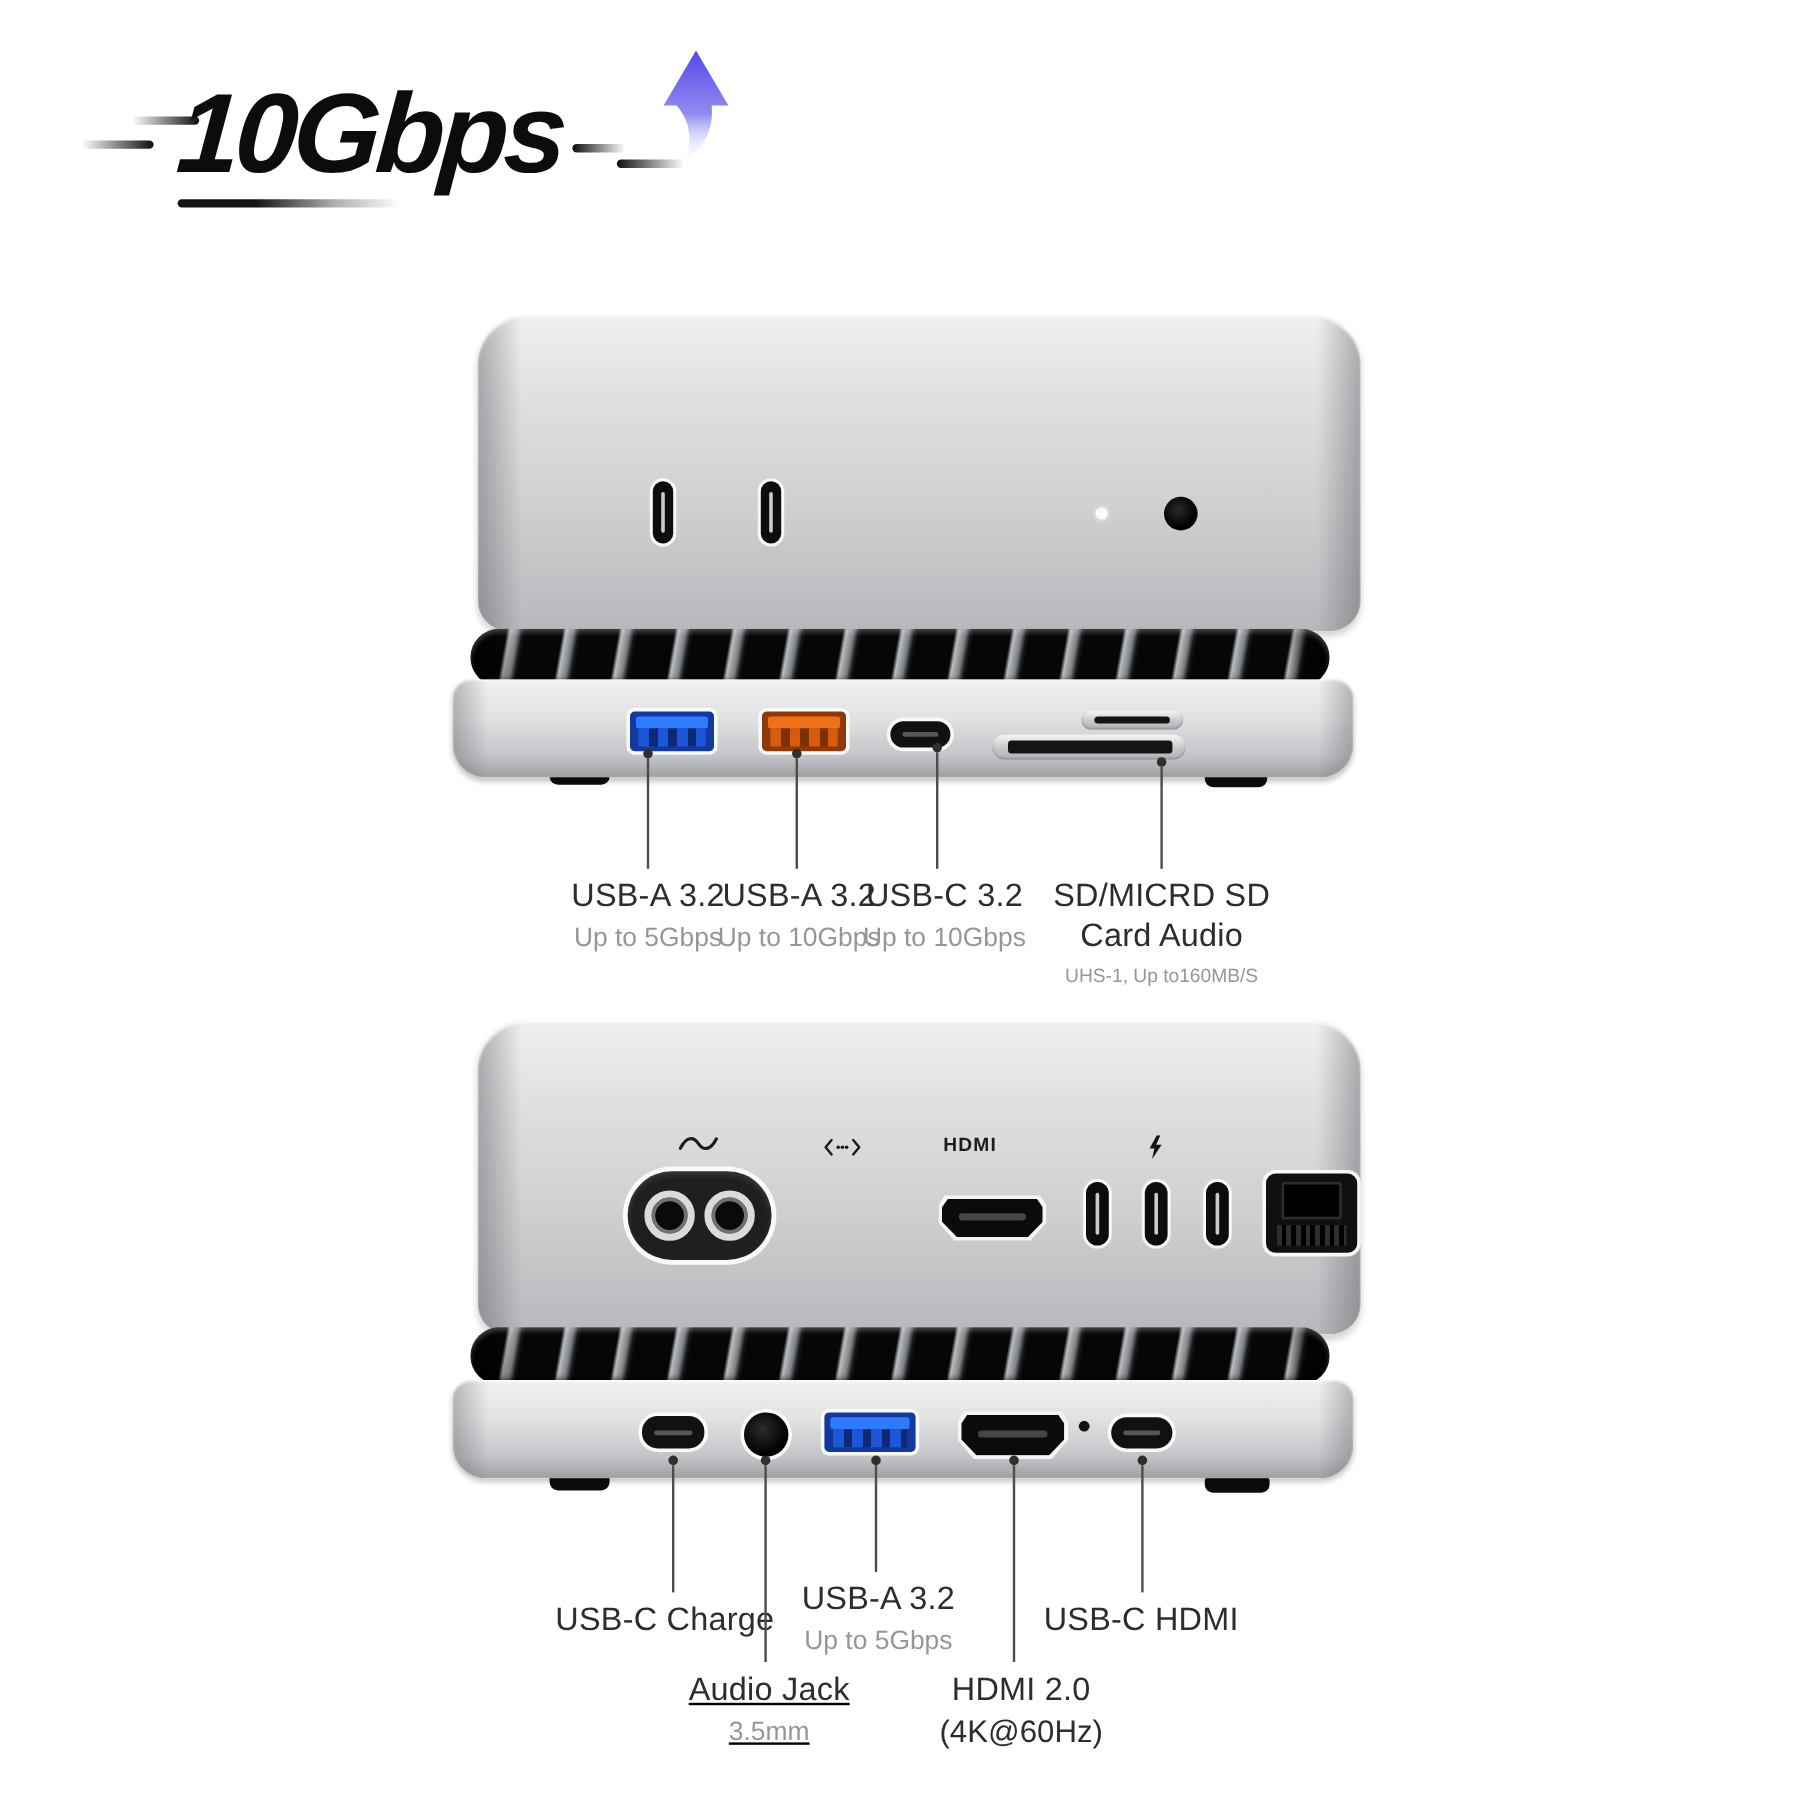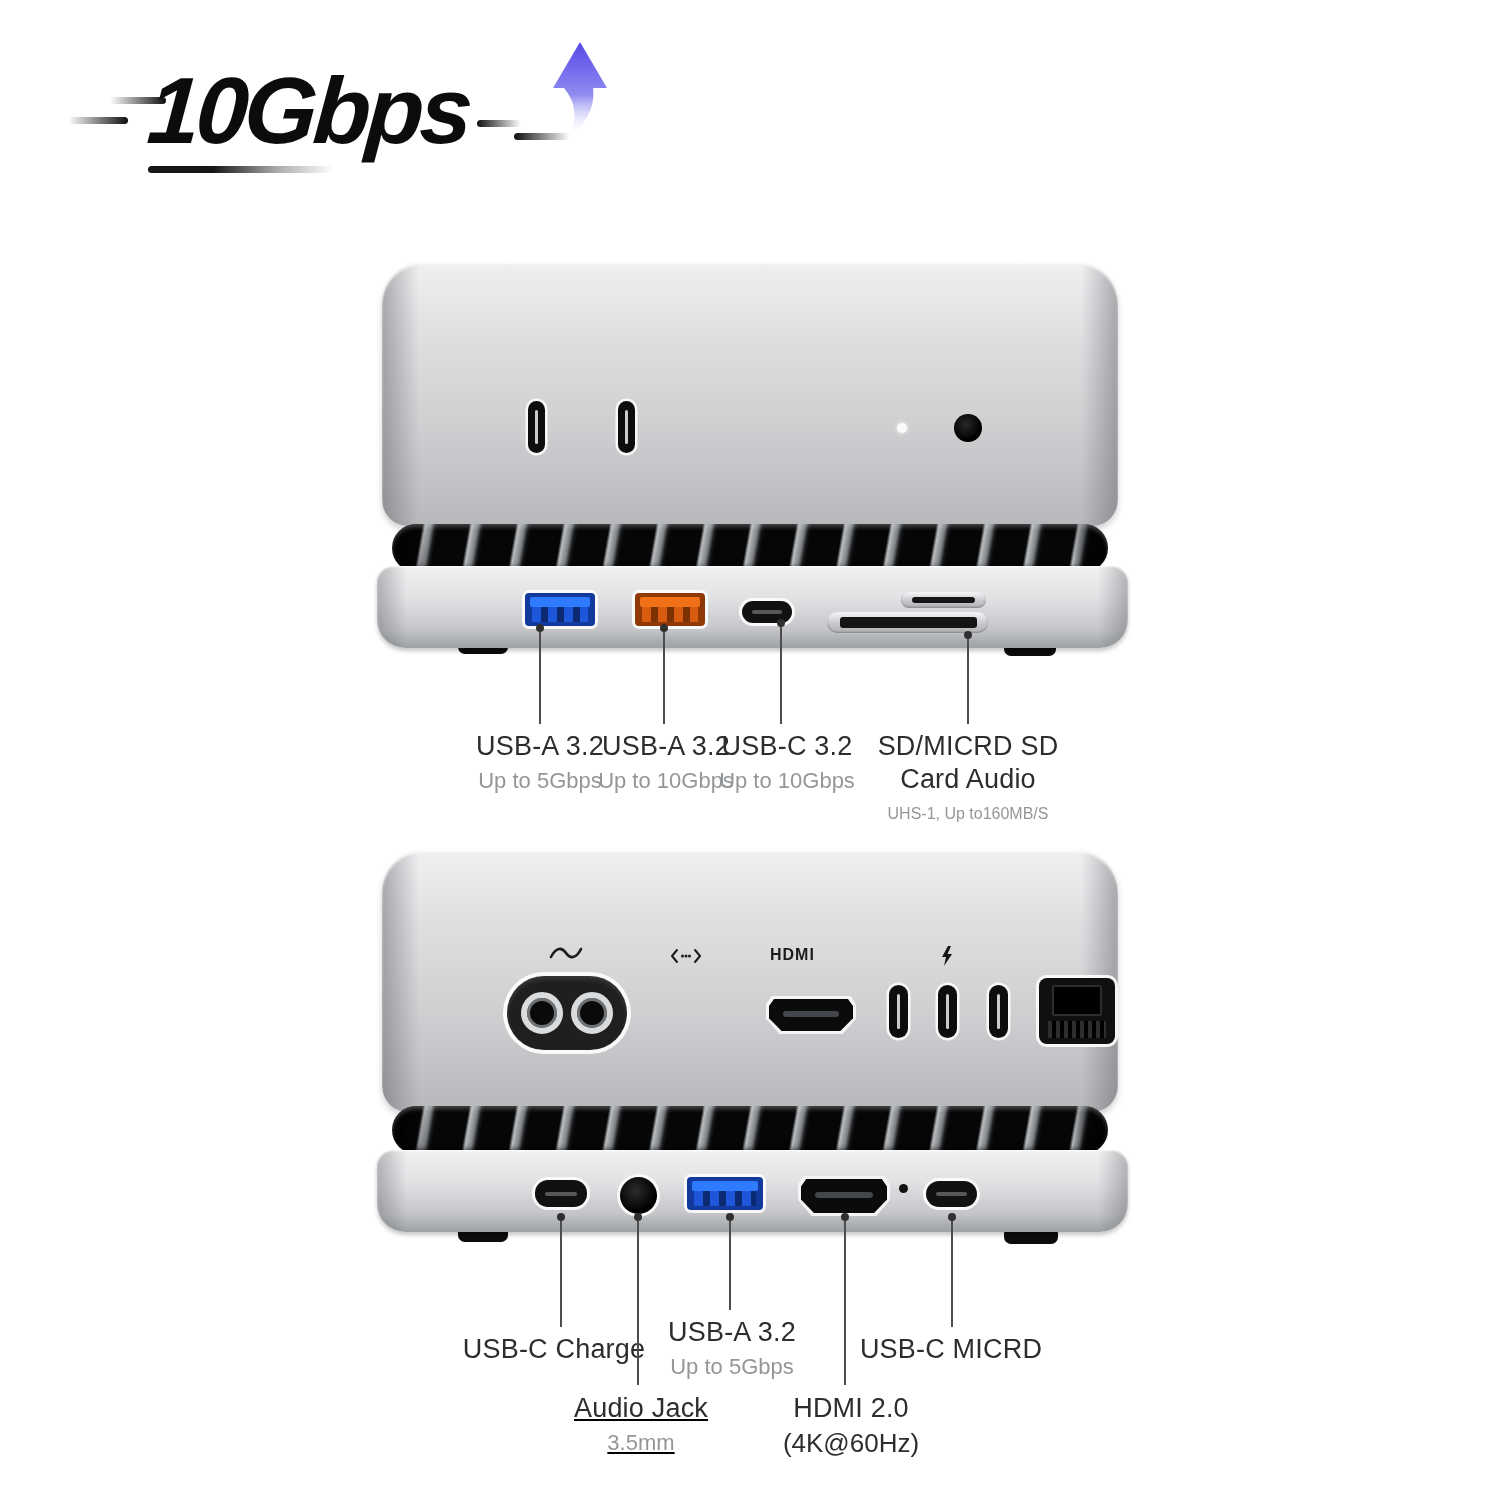--- a/index.html
+++ b/index.html
@@ -9,21 +9,21 @@
   
   .heading{position:absolute;left:148px;top:64px;font-size:94px;line-height:1;
            font-weight:bold;font-style:italic;letter-spacing:-4px;color:#0c0c0c;
            transform:skewX(-4deg);}
   .speedline{position:absolute;height:7px;border-radius:4px;}
   .sl-fadeL{background:linear-gradient(to left,#0e0e0e,rgba(14,14,14,0));}
   .sl-fadeR{background:linear-gradient(to right,#0e0e0e,rgba(14,14,14,0));}
   .sl-long{background:linear-gradient(90deg,#161616 0%,#161616 35%,rgba(22,22,22,.35) 70%,rgba(22,22,22,0) 100%);}
 
   
-  .device{position:absolute;left:382px;width:736px;height:264px;
+  .device{position:absolute;left:398px;width:736px;height:264px;
           border-radius:42px 42px 26px 26px;
           background:
             linear-gradient(90deg,rgba(90,92,96,.45) 0,rgba(255,255,255,0) 5%,rgba(255,255,255,0) 95%,rgba(90,92,96,.45) 100%),
             linear-gradient(180deg,#eef0f1 0%,#dddfe1 28%,#cdcfd1 62%,#b6b8bb 100%);
           box-shadow:inset 0 2px 2px rgba(255,255,255,.8), 0 4px 6px rgba(0,0,0,.18);}
   .vent{position:absolute;left:392px;width:716px;height:48px;border-radius:24px;
         background:
           linear-gradient(90deg,rgba(0,0,0,.9) 0,rgba(0,0,0,0) 5%,rgba(0,0,0,0) 95%,rgba(0,0,0,.9) 100%),
           repeating-linear-gradient(100deg,#060606 0px,#060606 30px,#b9bcbf 33px,#7d8084 39px,#17181a 43px,#060606 46px);
         box-shadow:inset 0 3px 4px rgba(255,255,255,.25), inset 0 -4px 6px rgba(0,0,0,.8);}
@@ -239,16 +239,16 @@
   </div>
   <div class="co" style="left:732px;top:1316px;">
     <div class="co-title">USB-A 3.2</div>
     <div class="co-sub">Up to 5Gbps</div>
   </div>
   <div class="co" style="left:851px;top:1392px;">
     <div class="co-title">HDMI 2.0</div>
     <div class="co-sub dark">(4K@60Hz)</div>
   </div>
   <div class="co" style="left:951px;top:1333px;">
-    <div class="co-title">USB-C MICRD</div>
+    <div class="co-title">USB-C HDMI</div>
   </div>
 
 </div>
 
 </body></html>

